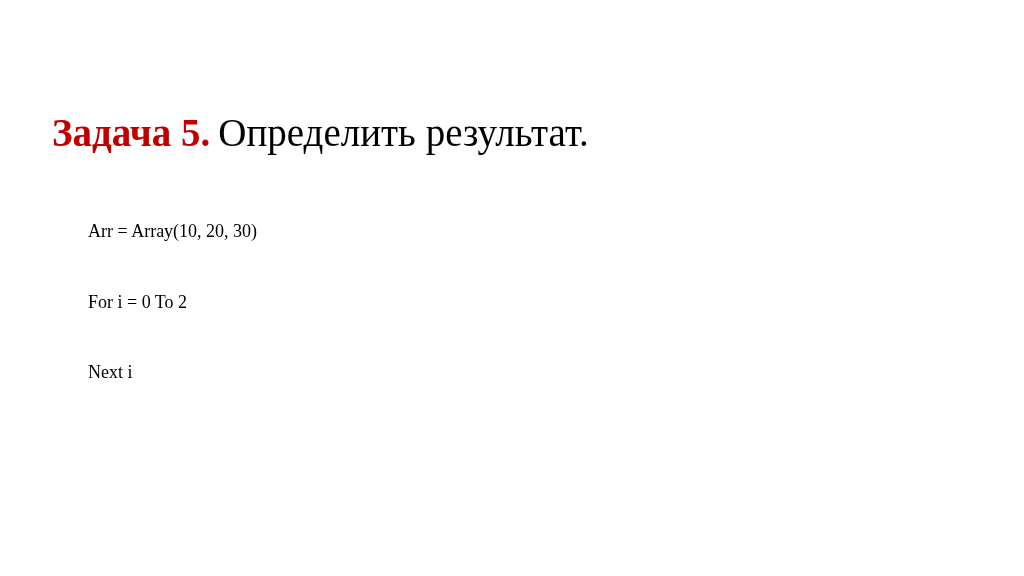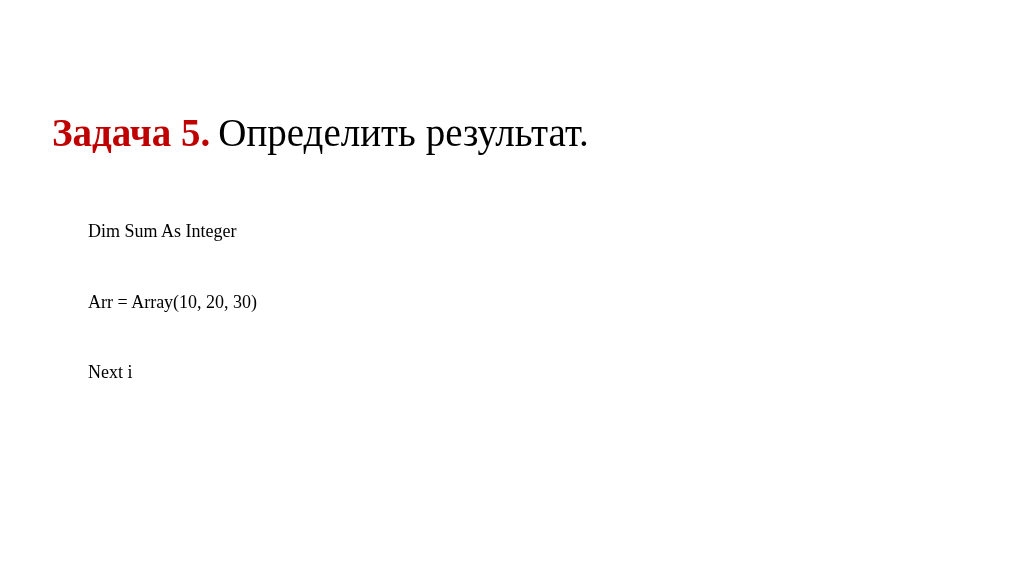--- a/index.html
+++ b/index.html
@@ -58,19 +58,19 @@
 </head>
 <body>
 
 <div class="slide">
 
   <div class="title-block">
     <span class="title-label">Задача 5.</span><span class="title-rest">Определить результат.</span>
   </div>
 
   <div class="code-block">
-    <div class="code-line">Dim Sum As Integer</div>
     <div class="code-line">Arr = Array(10, 20, 30)</div>
+    <div class="code-line">For i = 0 To 2</div>
     <div class="code-line">Next i</div>
     
   </div>
 
 </div>
 
 </body></html>

